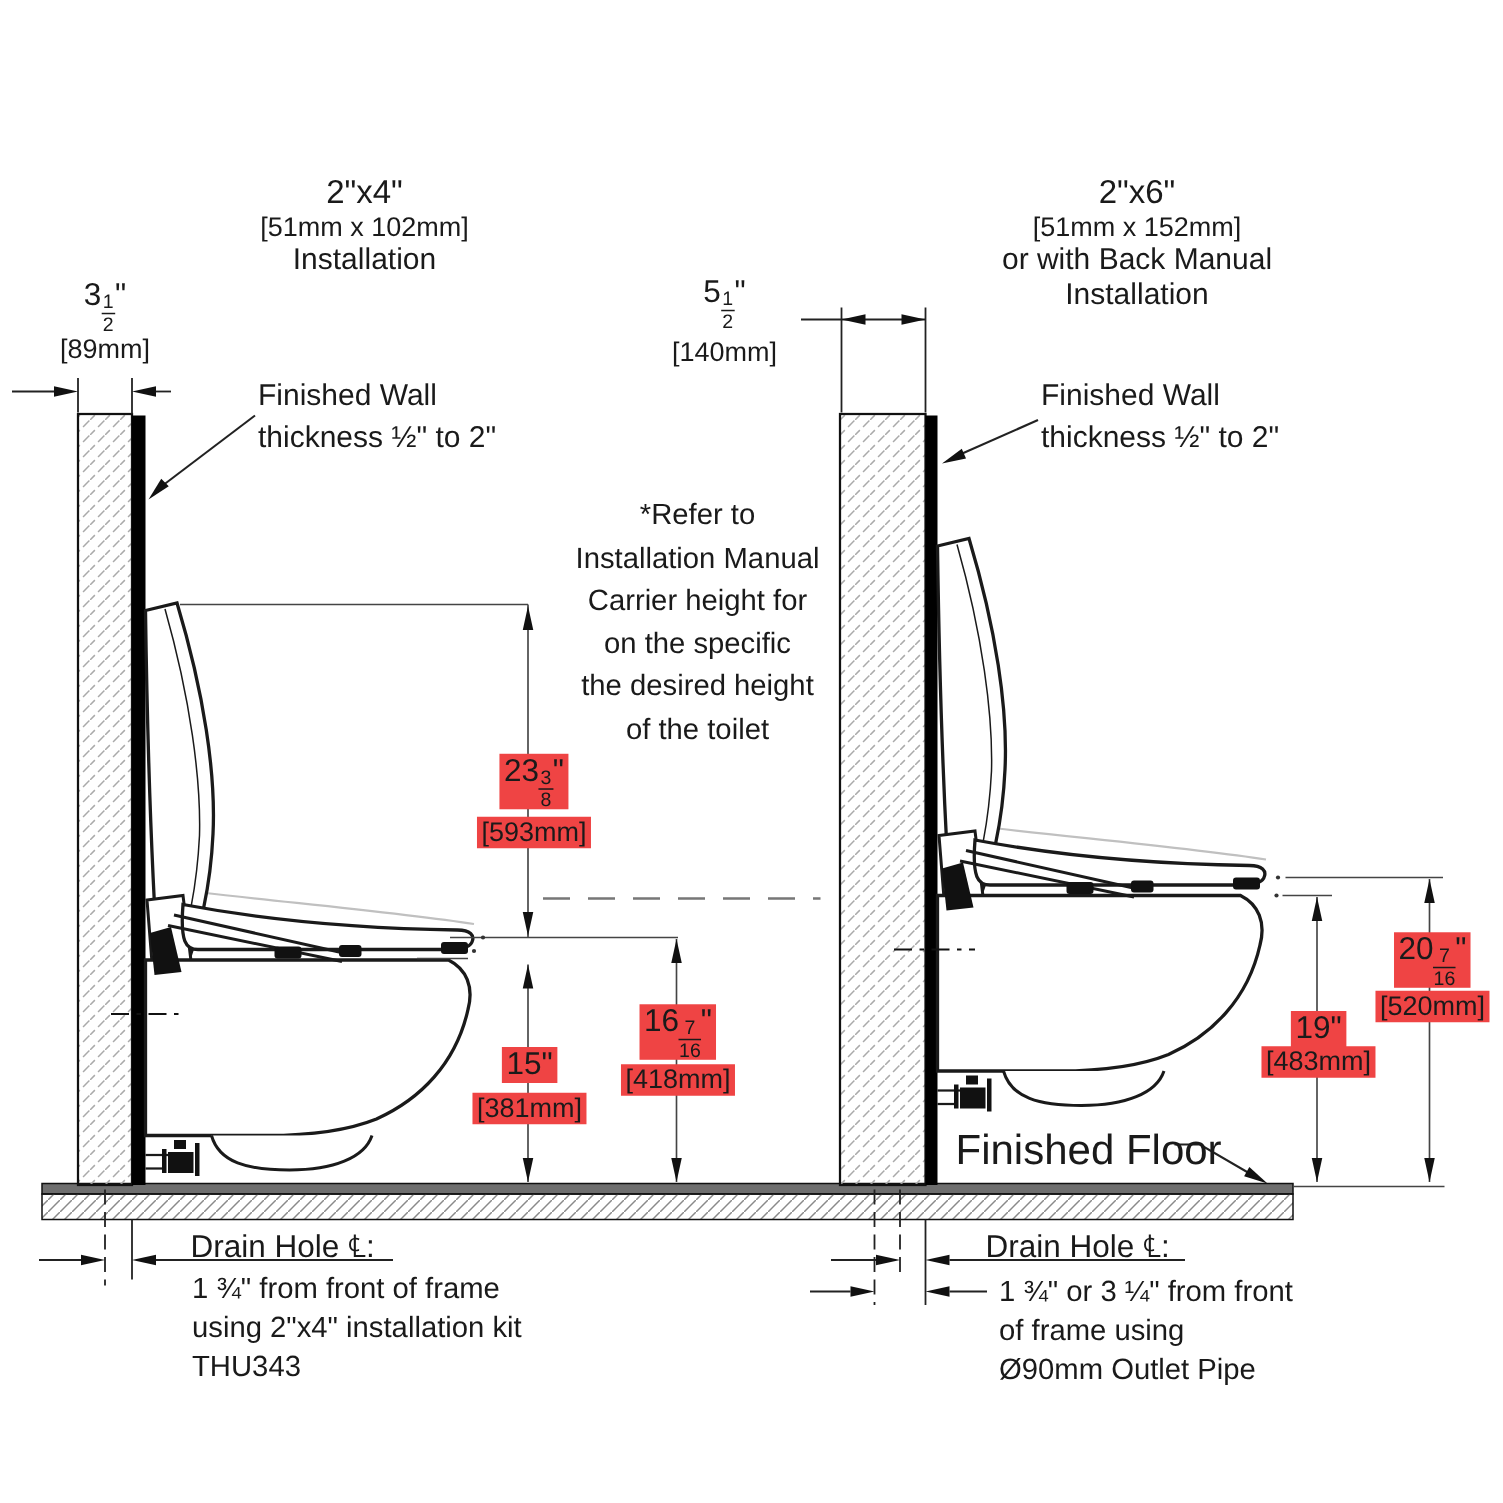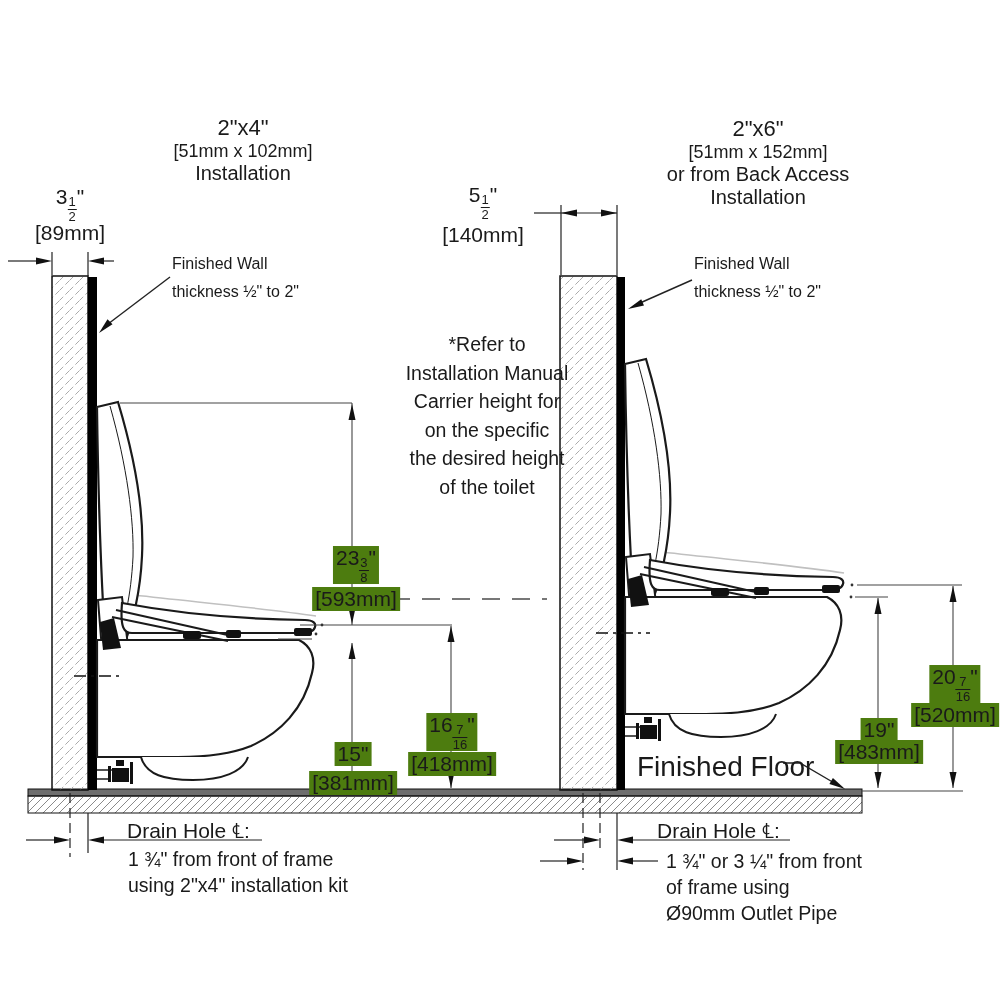--- a/index.html
+++ b/index.html
@@ -1,28 +1,28 @@
 <!DOCTYPE html>
 <html><head>
 <meta charset="utf-8">
 <style>
   html,body{margin:0;padding:0;}
   body{width:1002px;height:1002px;position:relative;background:#fff;overflow:hidden;
        font-family:"Liberation Sans", sans-serif;color:#1a1a1a;}
   #art{position:absolute;left:0;top:0;z-index:1;}
   .t{position:absolute;white-space:nowrap;z-index:2;}
   .ctr{transform:translate(-50%,-50%);text-align:center;}
-  .bg{background:#4d7c0f;padding:0 3px;margin-top:44px;}
+  .bg{background:#ef4444;padding:0 3px;}
   .h1{font-size:22px;}
   .h2{font-size:18px;}
   .h3{font-size:20px;}
   .note{font-size:19.5px;line-height:28.5px;text-align:center;}
-  .wlabel{font-size:16px;line-height:28px;}
+  .wlabel{font-size:20px;line-height:28px;}
   .dimtxt{font-size:21px;}
-  .metric{font-size:21px;text-align:center;}
+  .metric{font-size:18px;text-align:center;}
   .draintitle{font-size:21px;}
   .drainbody{font-size:19.5px;line-height:26px;}
   .floorlabel{font-size:28px;}
   .frac{display:inline-flex;flex-direction:column;line-height:1;font-size:0.62em;
         text-align:center;vertical-align:-0.15em;}
   .frac .num{border-bottom:1.5px solid #1a1a1a;padding:0 1px 1px 1px;}
   .frac .num:empty{display:none;border:none;}
   .frac .den:empty{display:none;}
 </style>
 </head>
@@ -189,25 +189,25 @@
 </svg>
 
 <div class="t ctr" style="left:243px;top:150px">
   <div class="h1">2"x4"</div>
   <div class="h2">[51mm x 102mm]</div>
   <div class="h3">Installation</div>
 </div>
 <div class="t ctr" style="left:758px;top:162px">
   <div class="h1">2"x6"</div>
   <div class="h2">[51mm x 152mm]</div>
-  <div class="h3">or from Back Access</div>
+  <div class="h3">or with Back Manual</div>
   <div class="h3">Installation</div>
 </div>
 
-<div class="t ctr note" style="left:487px;top:415px">
+<div class="t ctr note" style="left:465px;top:415px">
   <div>*Refer to</div>
   <div>Installation Manual</div>
   <div>Carrier height for</div>
   <div>on the specific</div>
   <div>the desired height</div>
   <div>of the toilet</div>
 </div>
 
 <div class="t wlabel" style="left:172px;top:250px">
   <div>Finished Wall</div>
@@ -267,20 +267,21 @@
       <span class="num">7</span>
       <span class="den">16</span>
     </span><span>"</span>
 </div>
 <div class="t ctr metric bg" style="left:955px;top:671px">[520mm]</div>
 
 <div class="t draintitle" style="left:127px;top:816px">Drain Hole ℄:</div>
 <div class="t drainbody" style="left:128px;top:846px">
   <div>1 ¾" from front of frame</div>
   <div>using 2"x4" installation kit</div>
+  <div>THU343</div>
 </div>
 
 <div class="t draintitle" style="left:657px;top:816px">Drain Hole ℄:</div>
 <div class="t drainbody" style="left:666px;top:848px">
   <div>1 ¾" or 3 ¼" from front</div>
   <div>of frame using</div>
   <div>Ø90mm Outlet Pipe</div>
 </div>
 
 </body></html>

